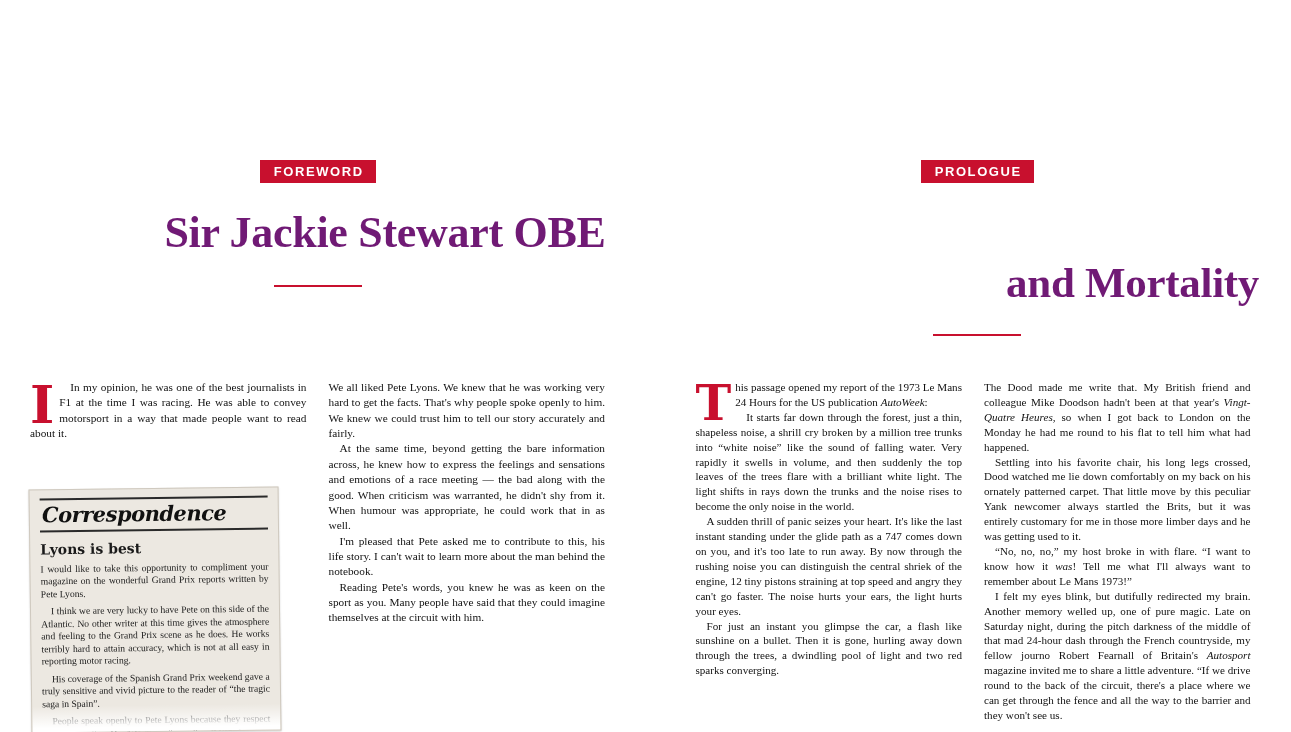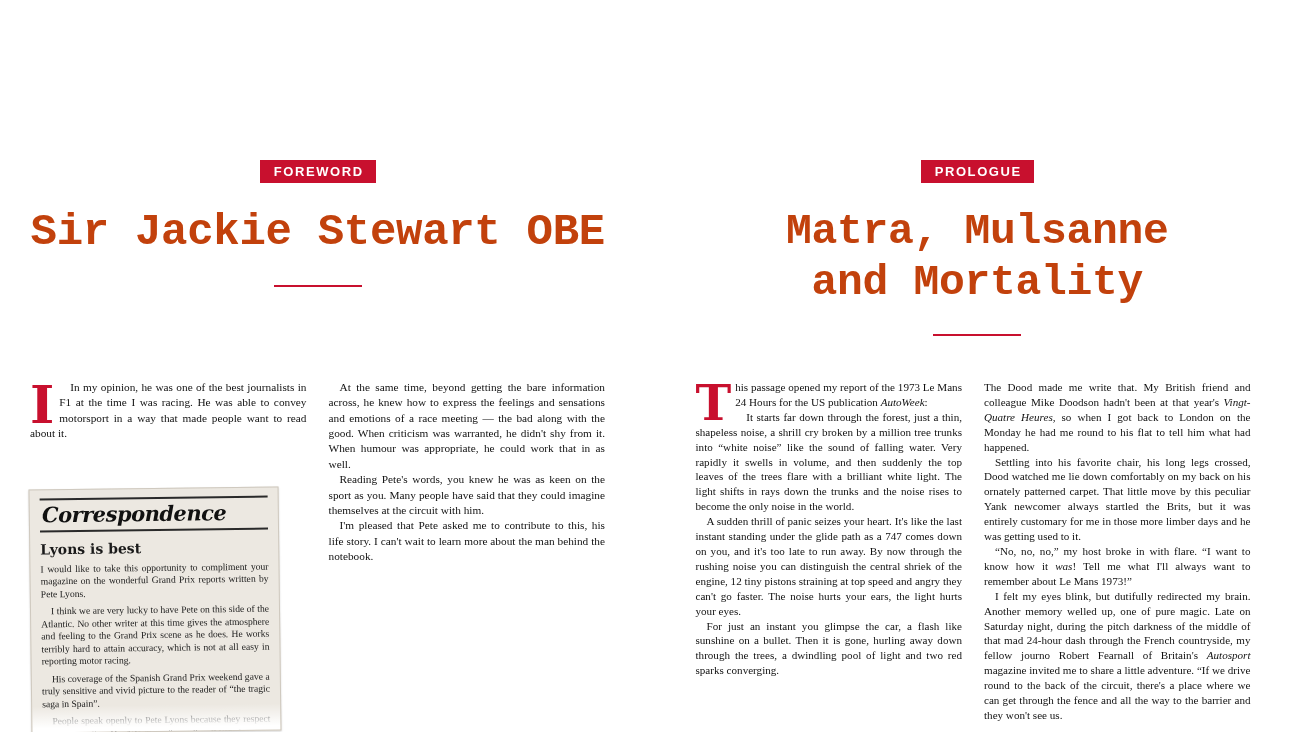--- a/index.html
+++ b/index.html
@@ -43,27 +43,28 @@
     background: #c8102e;
     color: #ffffff;
     font-family: "Liberation Sans", sans-serif;
     font-weight: bold;
     font-size: 13px;
     letter-spacing: 1.6px;
     padding: 5px 12px 5px 14px;
     line-height: 1;
   }
   .chap-title {
-    font-family: Liberation Mono, monospace;
+    font-family: Liberation Serif, serif;
     font-weight: bold;
     font-size: 44px;
     line-height: 1.18;
     letter-spacing: -0.3px;
     margin: 24px 0 0 0;
-    color: #c2410c;
+    color: #701a75;
+    text-align: right;
   }
   .chap-title.two-line {
     font-size: 43px;
   }
   .rule {
     width: 88px;
     height: 2px;
     background: #c8102e;
     margin: 26px auto 0 auto;
   }
@@ -189,23 +190,24 @@
       <h1 class="chap-title">Sir Jackie Stewart OBE</h1>
       <div class="rule"></div>
     </div>
 
     <div class="cols">
       <div class="col">
         <p class="first"><span class="dropcap">I</span></p>
         <p>In my opinion, he was one of the best journalists in F1 at the time I was racing. He was able to convey motorsport in a way that made people want to read about it.</p>
       </div>
       <div class="col">
+        <p class="first">We all liked Pete Lyons. We knew that he was working very hard to get the facts. That's why people spoke openly to him. We knew we could trust him to tell our story accurately and fairly.</p>
         <p>At the same time, beyond getting the bare information across, he knew how to express the feelings and sensations and emotions of a race meeting — the bad along with the good. When criticism was warranted, he didn't shy from it. When humour was appropriate, he could work that in as well.</p>
+        <p>I'm pleased that Pete asked me to contribute to this, his life story. I can't wait to learn more about the man behind the notebook.</p>
         <p>Reading Pete's words, you knew he was as keen on the sport as you. Many people have said that they could imagine themselves at the circuit with him.</p>
-        <p>I'm pleased that Pete asked me to contribute to this, his life story. I can't wait to learn more about the man behind the notebook.</p>
       </div>
     </div>
 
     <div class="clipping">
       <div class="clip-masthead">Correspondence</div>
       <div class="clip-head">Lyons is best</div>
       <div class="clip-body">
         <p>I would like to take this opportunity to compliment your magazine on the wonderful Grand Prix reports written by Pete Lyons.</p>
         <p class="ind">I think we are very lucky to have Pete on this side of the Atlantic. No other writer at this time gives the atmosphere and feeling to the Grand Prix scene as he does. He works terribly hard to attain accuracy, which is not at all easy in reporting motor racing.</p>
         <p class="ind">His coverage of the Spanish Grand Prix weekend gave a truly sensitive and vivid picture to the reader of “the tragic saga in Spain”.</p>
@@ -214,21 +216,21 @@
       <div class="clip-fade"></div>
     </div>
 
   </div>
 
   <div class="page page-right">
 
     <div class="chap-head">
       <div class="kicker">PROLOGUE</div>
       <h1 class="chap-title two-line">
-        <span>Matra, Mulsanne</span><br>
+        <br>
         <span>and Mortality</span>
       </h1>
       <div class="rule"></div>
     </div>
 
     <div class="cols">
       <div class="col">
         <p class="first"><span class="dropcap">T</span><span>his passage opened my report of the 1973 Le Mans 24 Hours for the US publication </span><i>AutoWeek</i><span>:</span></p>
         <p></p>
         <p>It starts far down through the forest, just a thin, shapeless noise, a shrill cry broken by a million tree trunks into “white noise” like the sound of falling water. Very rapidly it swells in volume, and then suddenly the top leaves of the trees flare with a brilliant white light. The light shifts in rays down the trunks and the noise rises to become the only noise in the world.</p>

